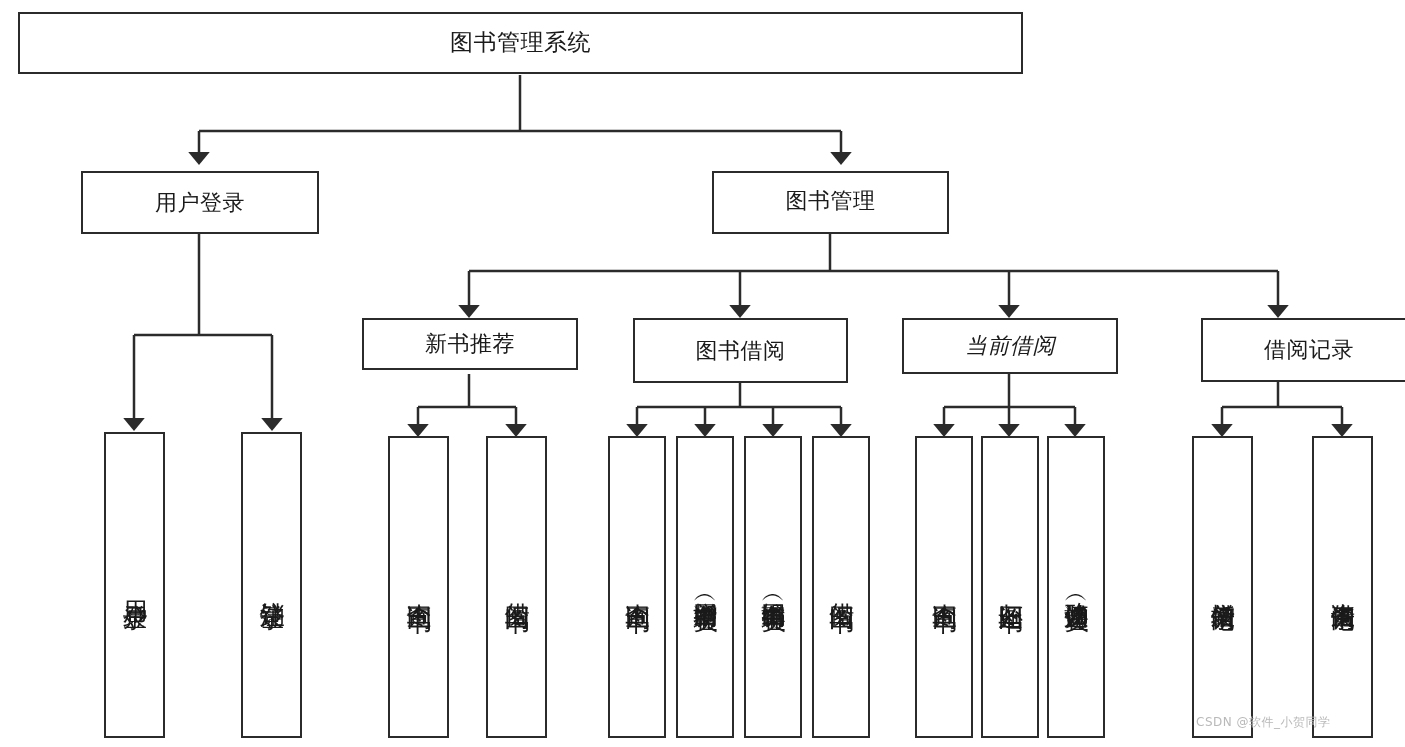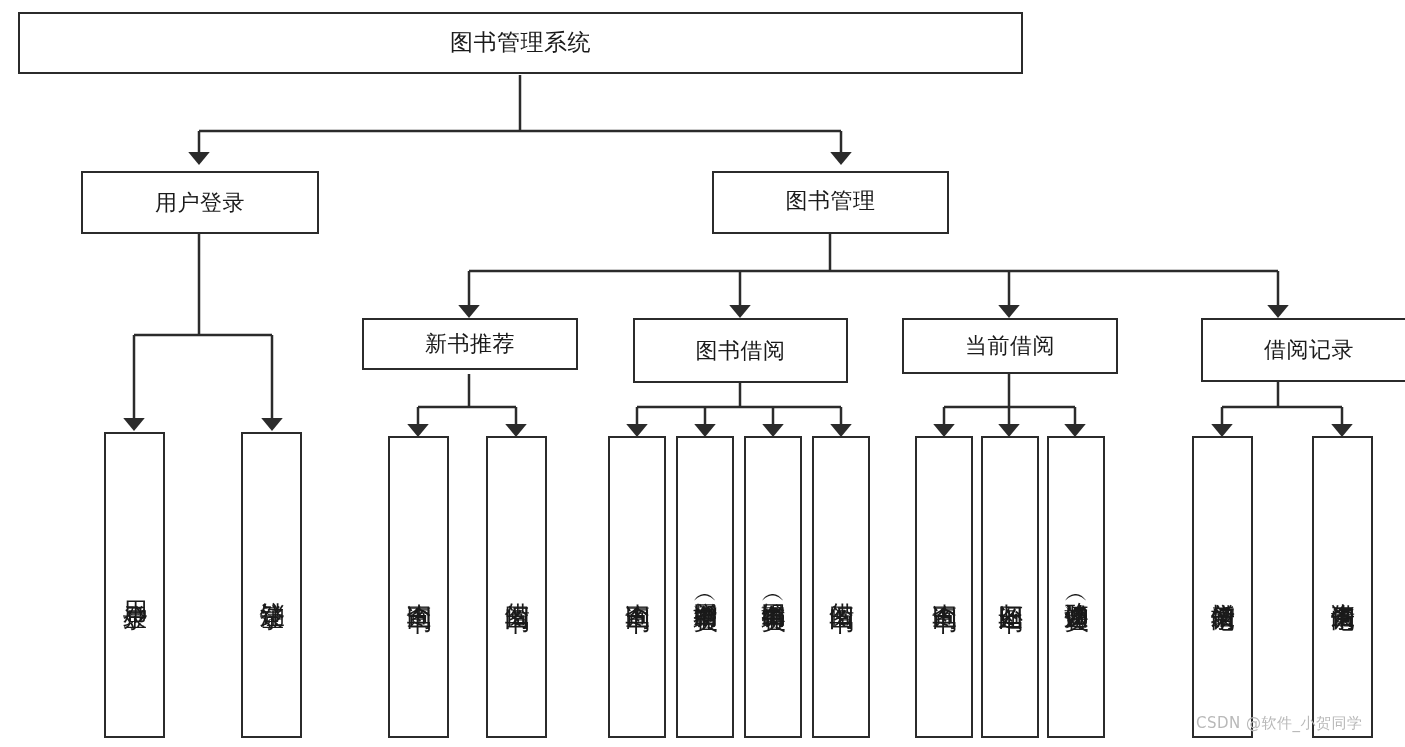--- a/index.html
+++ b/index.html
@@ -65,21 +65,21 @@
     line-height: 1.05;
     letter-spacing: 2px;
     white-space: nowrap;
   }
   .node.vert.tall .node-label {
     font-size: 24px;
     letter-spacing: 1px;
   }
   .watermark {
     position: absolute;
-    font-size: 15px;
+    font-size: 12px;
     color: #b9b9b9;
     white-space: nowrap;
     letter-spacing: 0.5px;
   }
 </style>
 </head>
 <body>
 
 <div id="diagram-root">
 
@@ -149,21 +149,21 @@
   <div class="node horiz" style="left:712px; top:171px; width:237px; height:63px;font-family:Liberation Mono, monospace;">
     <span class="node-label">图书管理</span>
   </div>
 
   <div class="node horiz" style="left:362px; top:318px; width:216px; height:52px;">
     <span class="node-label">新书推荐</span>
   </div>
   <div class="node horiz" style="left:633px; top:318px; width:215px; height:65px;">
     <span class="node-label">图书借阅</span>
   </div>
-  <div class="node horiz" style="left:902px; top:318px; width:216px; height:56px;">
+  <div class="node horiz" style="left:902px; top:318px; width:216px; height:56px;font-style:italic;">
     <span class="node-label">当前借阅</span>
   </div>
   <div class="node horiz" style="left:1172px; top:318px; width:216px; height:64px;margin-left:29px;">
     <span class="node-label">借阅记录</span>
   </div>
 
   <div class="node vert" style="left:104px; top:432px; width:61px; height:306px;">
     <span class="node-label">用户登录</span>
   </div>
   <div class="node vert" style="left:241px; top:432px; width:61px; height:306px;">

